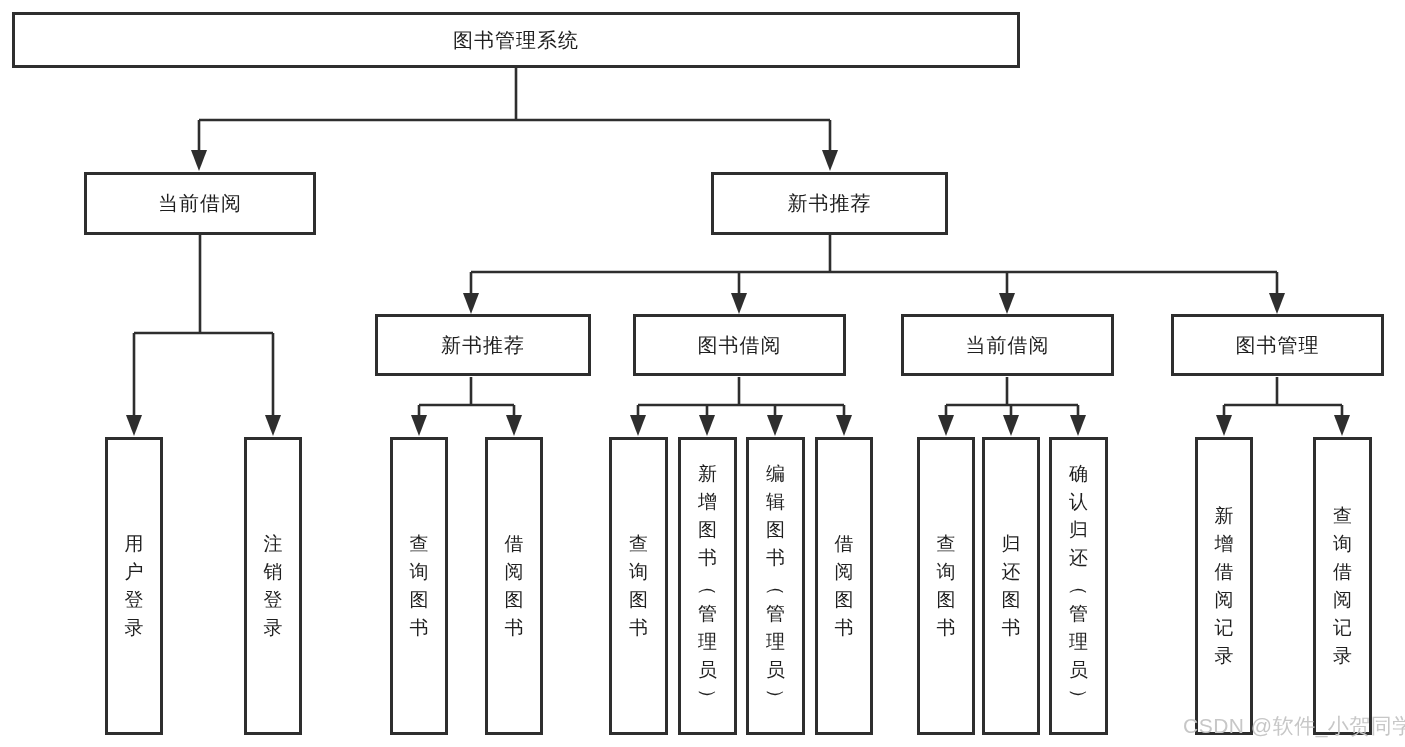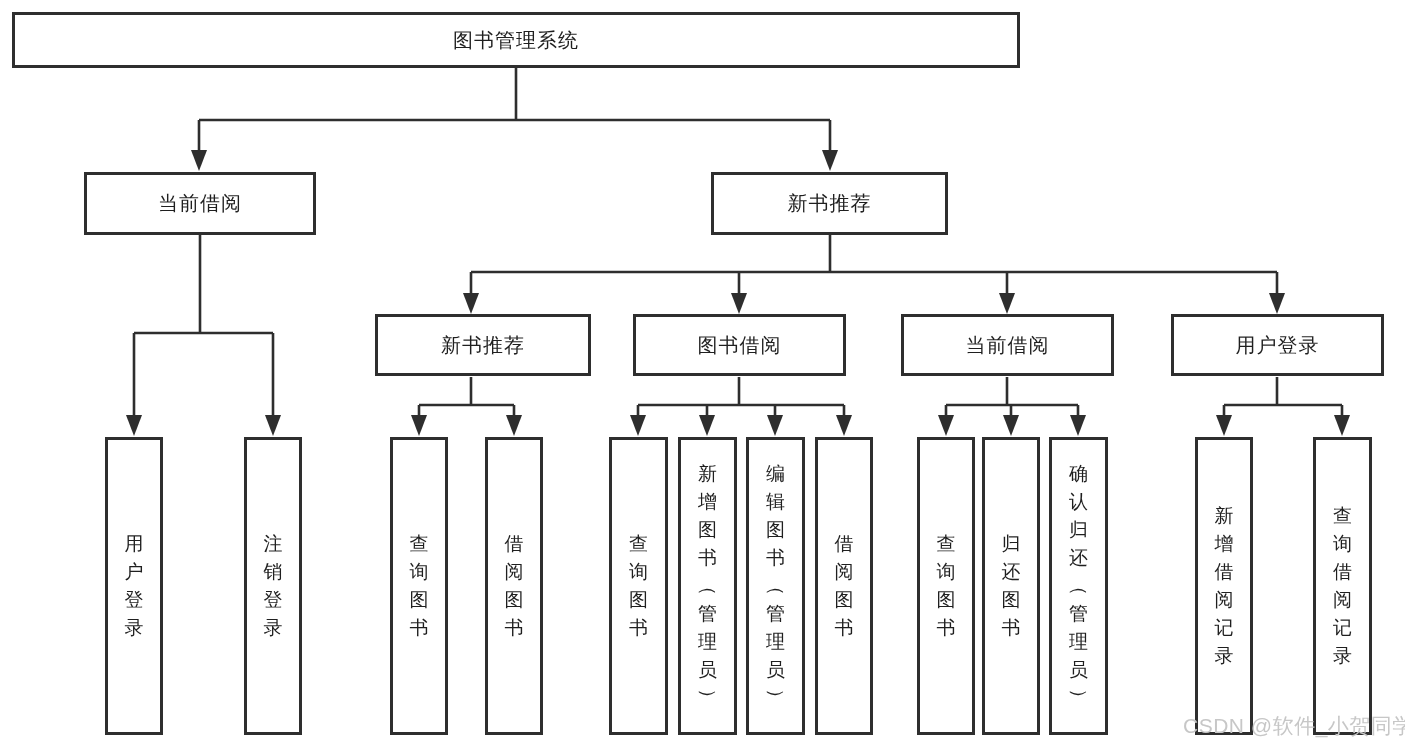--- a/index.html
+++ b/index.html
@@ -120,21 +120,21 @@
   </svg>
 
   <div class="box" style="left:12px;top:12px;width:1008px;height:56px">图书管理系统</div>
 
   <div class="box" style="left:84px;top:172px;width:232px;height:63px">当前借阅</div>
   <div class="box" style="left:711px;top:172px;width:237px;height:63px">新书推荐</div>
 
   <div class="box" style="left:375px;top:314px;width:216px;height:62px">新书推荐</div>
   <div class="box" style="left:633px;top:314px;width:213px;height:62px">图书借阅</div>
   <div class="box" style="left:901px;top:314px;width:213px;height:62px">当前借阅</div>
-  <div class="box" style="left:1171px;top:314px;width:213px;height:62px">用户登录</div>
+  <div class="box" style="left:1171px;top:314px;width:213px;height:62px">图书管理</div>
 
   <div class="vbox" style="left:105px;top:437px;width:58px;height:298px">
     <div class="vtext">
         <span class="vc">用</span>
         <span class="vc">户</span>
         <span class="vc">登</span>
         <span class="vc">录</span>
       </div>
   </div>
   <div class="vbox" style="left:244px;top:437px;width:58px;height:298px">

